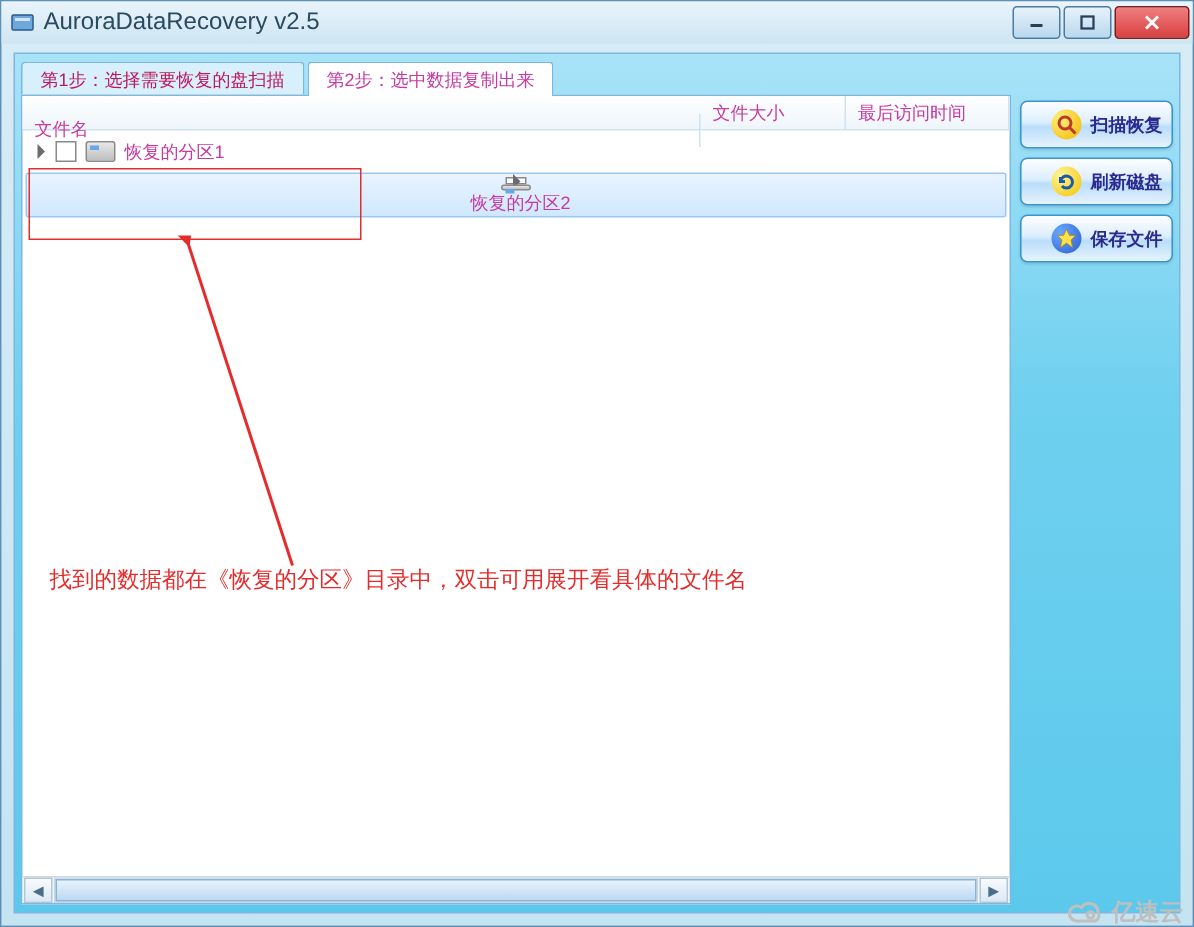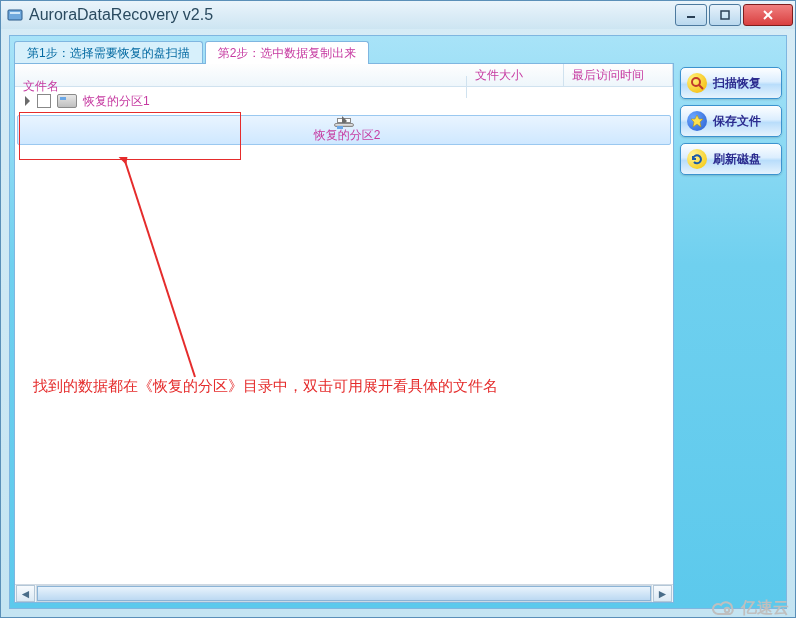--- a/index.html
+++ b/index.html
@@ -10,27 +10,27 @@
   .win-btns{display:flex;gap:0;}
   .win-btn{width:30px;height:20px;border:1px solid #4d7a9f;border-radius:3px;margin-left:2px;background:linear-gradient(to bottom,#e7f2fb,#b9d8ee);color:#2a3f55;display:flex;align-items:center;justify-content:center;cursor:pointer;}
   .win-btn.close{width:48px;background:linear-gradient(to bottom,#f07f7f,#d94040);border-color:#7d1d1d;color:#fff;}
   .win-btn svg{display:block;}
 
   .client{position:absolute;left:8px;top:34px;right:8px;bottom:8px;}
   .outerpanel{width:100%;height:100%;box-sizing:border-box;border:1px solid #7fb6e0;background:linear-gradient(to bottom,#a8e3f8,#6fd0ef 40%,#5cc9ec 100%);padding:4px 4px 4px 4px;position:relative;}
 
   .tabs{height:24px;display:flex;align-items:flex-end;margin-bottom:-1px;}
   .tab{height:22px;padding:0 12px;display:flex;align-items:center;border:1px solid #7fb6e0;border-bottom:none;background:#d7f0fb;color:#444;margin-right:2px;border-radius:3px 3px 0 0;cursor:pointer;}
-  .tab.inactive{color:#0369a1;}
+  .tab.inactive{color:#be185d;}
   .tab.active{background:#fff;color:#c63aa1;position:relative;z-index:2;}
 
   .main-area{display:flex;height:calc(100% - 24px);}
   .file-panel{flex:1;background:#fff;border:1px solid #7fb6e0;position:relative;display:flex;flex-direction:column;min-width:0;}
   .side-btns{width:102px;padding:4px 0 0 6px;display:flex;flex-direction:column;gap:6px;}
-  .side-btn{height:30px;border:1px solid #3c93cf;border-radius:5px;background:linear-gradient(to bottom,#fdfeff 0%,#dceefe 45%,#b9ddfb 55%,#e6f3fd 100%);display:flex;align-items:center;padding:0 6px;color:#2b2b8f;font-weight:bold;cursor:pointer;box-shadow:0 1px 2px rgba(0,0,0,.15);}
+  .side-btn{height:30px;border:1px solid #3c93cf;border-radius:5px;background:linear-gradient(to bottom,#fdfeff 0%,#dceefe 45%,#b9ddfb 55%,#e6f3fd 100%);display:flex;align-items:center;padding:0 6px;color:#2b2b8f;font-weight:bold;cursor:pointer;box-shadow:0 1px 2px rgba(0,0,0,.15);justify-content:flex-end;}
   .side-btn .bicon{width:20px;height:20px;margin-right:6px;border-radius:50%;display:flex;align-items:center;justify-content:center;}
   .bicon.search{background:radial-gradient(circle at 30% 30%,#fff27a,#f4b400);}
   .bicon.refresh{background:radial-gradient(circle at 30% 30%,#fff59a,#f4c200);}
   .bicon.save{background:radial-gradient(circle at 30% 30%,#6aa6ff,#2a5fd0);}
   .bicon svg{display:block;}
 
   .columns{height:22px;display:flex;align-items:center;border-bottom:1px solid #d0e2ef;background:linear-gradient(to bottom,#fefefe,#eef6fb);color:#c63aa1;font-size:12px;}
   .col{padding:0 8px;border-right:1px solid #d0e2ef;height:100%;display:flex;align-items:center;}
   .col.name{flex:1;margin-top:23px;}
   .col.size{width:80px;}
@@ -140,35 +140,35 @@
           <div class="side-btn">
             <span class="bicon search">
                 <svg width="14" height="14">
                   <circle cx="6" cy="6" r="4" fill="none" stroke="#c0392b" stroke-width="2"></circle>
                   <line x1="9" y1="9" x2="13" y2="13" stroke="#c0392b" stroke-width="2"></line>
                 </svg>
               </span>
             <span>扫描恢复</span>
           </div>
           <div class="side-btn">
-            <span class="bicon save">
-                <svg width="14" height="14">
-                  <polygon points="7,1 9,5 13,5 10,8 11,13 7,10 3,13 4,8 1,5 5,5" fill="#ffe14d" stroke="#b38f00" stroke-width="0.5"></polygon>
-                </svg>
-              </span>
-            <span>保存文件</span>
-          </div>
-          <div class="side-btn">
             <span class="bicon refresh">
                 <svg width="14" height="14">
                   <path d="M3 7a4 4 0 1 1 1 3" fill="none" stroke="#1a5aa8" stroke-width="2"></path>
                   <path d="M3 4v3h3" fill="none" stroke="#1a5aa8" stroke-width="2"></path>
                 </svg>
               </span>
             <span>刷新磁盘</span>
+          </div>
+          <div class="side-btn">
+            <span class="bicon save">
+                <svg width="14" height="14">
+                  <polygon points="7,1 9,5 13,5 10,8 11,13 7,10 3,13 4,8 1,5 5,5" fill="#ffe14d" stroke="#b38f00" stroke-width="0.5"></polygon>
+                </svg>
+              </span>
+            <span>保存文件</span>
           </div>
         </div>
       </div>
 
     </div>
   </div>
 
   <div class="watermark">
     <svg class="wicon" viewBox="0 0 26 18">
         <path d="M7 14a5 5 0 1 1 3-9 6 6 0 0 1 11 3 4 4 0 0 1-2 6H7z" fill="none" stroke="#bfbfbf" stroke-width="2"></path>

